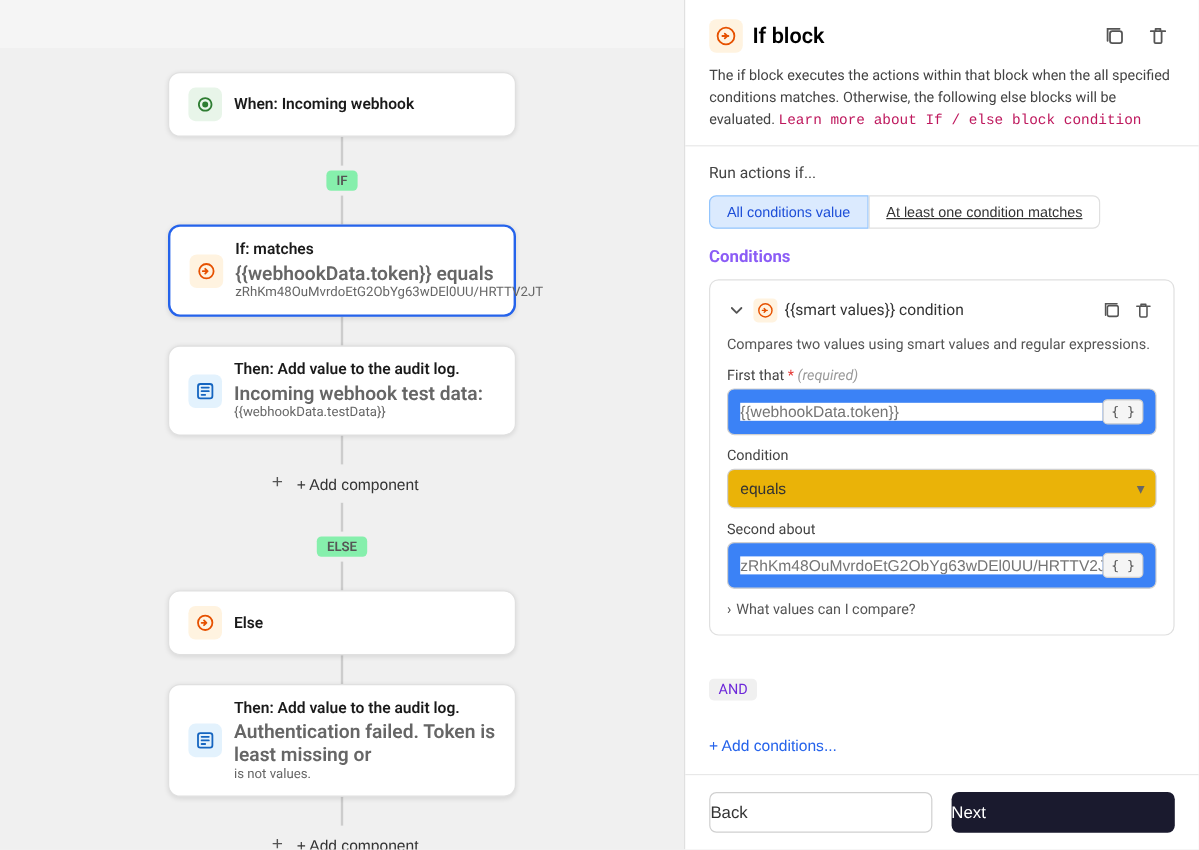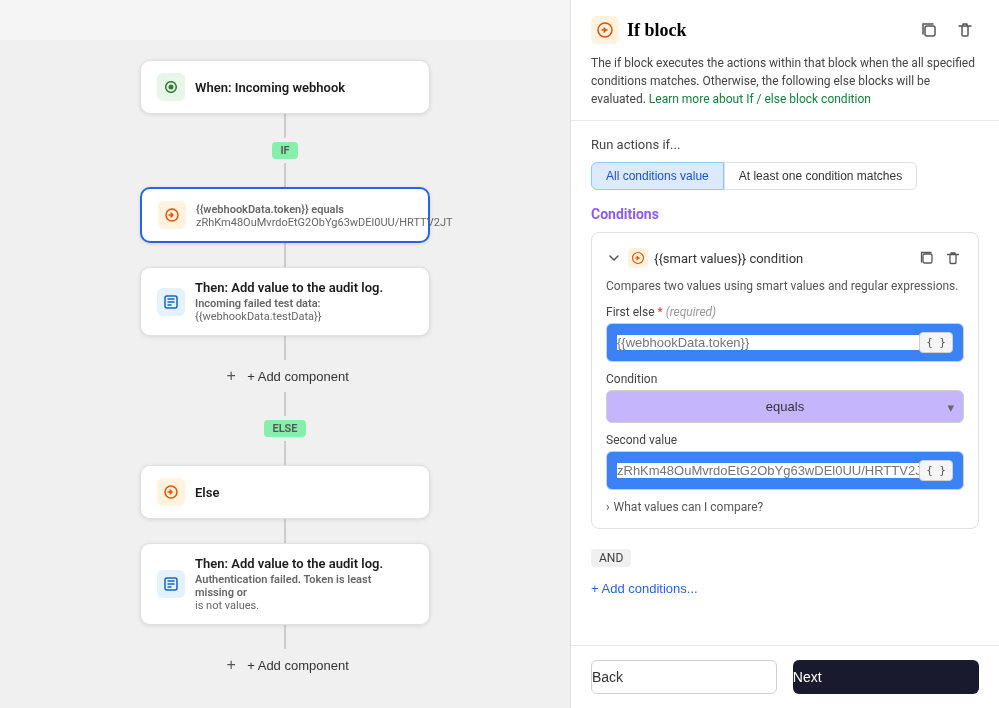--- a/index.html
+++ b/index.html
@@ -84,21 +84,21 @@
       flex: 1;
     }
 
     .flow-node-title {
       font-weight: 600;
       font-size: 13px;
       color: #1a1a1a;
     }
 
     .flow-node-subtitle {
-      font-size: 11px;
+      font-size: 16px;
       color: #666;
       margin-top: 2px;
       font-weight: 600;
     }
 
     .flow-node-sub2 {
       font-size: 11px;
       color: #666;
       font-weight: normal;
     }
@@ -163,21 +163,20 @@
     .right-header {
       padding: 16px 20px 12px;
       border-bottom: 1px solid #e8e8e8;
     }
 
     .right-title-row {
       display: flex;
       align-items: center;
       justify-content: space-between;
       margin-bottom: 10px;
-      font-family: Liberation Serif, serif;
     }
 
     .right-title {
       display: flex;
       align-items: center;
       gap: 8px;
       font-size: 18px;
       font-weight: 600;
     }
 
@@ -208,22 +207,23 @@
       align-items: center;
     }
 
     .right-description {
       font-size: 12px;
       color: #444;
       line-height: 1.5;
     }
 
     .right-description a {
-      color: #15803d;
+      color: #be185d;
       text-decoration: none;
+      font-family: Liberation Mono, monospace;
     }
 
     .right-body {
       flex: 1;
       overflow-y: auto;
       padding: 16px 20px;
     }
 
     .section-label {
       font-size: 13px;
@@ -245,20 +245,21 @@
       font-size: 12px;
       color: #333;
     }
 
     .tab-btn:first-child {
       border-radius: 6px 0 0 6px;
     }
 
     .tab-btn:last-child {
       border-radius: 0 6px 6px 0;
+      text-decoration: underline;
     }
 
     .tab-btn.active {
       background: #dbeafe;
       border-color: #93c5fd;
       color: #1d4ed8;
       font-weight: 500;
     }
 
     .conditions-label {
@@ -361,26 +362,25 @@
       margin-bottom: 10px;
     }
 
     .select-wrapper select {
       width: 100%;
       border: 1px solid #d0d0d0;
       border-radius: 6px;
       padding: 8px 10px;
       font-size: 13px;
       color: #333;
-      background: #c4b5fd;
+      background: #eab308;
       appearance: none;
       -webkit-appearance: none;
       cursor: pointer;
       outline: none;
-      text-align: center;
     }
 
     .select-chevron {
       position: absolute;
       right: 10px;
       top: 50%;
       transform: translateY(-50%);
       pointer-events: none;
       color: #666;
     }
@@ -414,26 +414,26 @@
       color: #555;
       cursor: pointer;
       display: flex;
       align-items: center;
       gap: 4px;
       margin-top: 4px;
     }
 
     .and-badge {
       font-size: 12px;
-      color: #404040;
+      color: #6d28d9;
       background: #f0f0f0;
       padding: 2px 8px;
       border-radius: 4px;
       display: inline-block;
-      margin: 8px 0;
+      margin: 24px 0;
     }
 
     .add-conditions-btn {
       display: flex;
       align-items: center;
       gap: 6px;
       color: #2563eb;
       background: none;
       border: none;
       cursor: pointer;
@@ -497,37 +497,38 @@
     <div class="connector-line"></div>
 
     <div class="flow-node selected">
       <div class="flow-node-icon icon-if">
         <svg width="16" height="16" viewBox="0 0 16 16" fill="none">
           <circle cx="8" cy="8" r="6" stroke="#e65100" stroke-width="1.5" fill="none"></circle>
           <path d="M5 8l4 0M7 6l2 2-2 2" stroke="#e65100" stroke-width="1.5" stroke-linecap="round" stroke-linejoin="round"></path>
         </svg>
       </div>
       <div class="flow-node-content">
+        <div class="flow-node-title">If: matches</div>
         <div class="flow-node-subtitle">{{webhookData.token}} equals</div>
         <div class="flow-node-sub2">zRhKm48OuMvrdoEtG2ObYg63wDEl0UU/HRTTV2JT</div>
       </div>
     </div>
 
     <div class="connector-line"></div>
 
     <div class="flow-node normal">
       <div class="flow-node-icon icon-action">
         <svg width="16" height="16" viewBox="0 0 16 16" fill="none">
           <rect x="2" y="2" width="12" height="12" rx="2" stroke="#1565c0" stroke-width="1.5" fill="none"></rect>
           <path d="M5 5h6M5 8h6M5 11h3" stroke="#1565c0" stroke-width="1.5" stroke-linecap="round"></path>
         </svg>
       </div>
       <div class="flow-node-content">
         <div class="flow-node-title">Then: Add value to the audit log.</div>
-        <div class="flow-node-subtitle">Incoming failed test data:</div>
+        <div class="flow-node-subtitle">Incoming webhook test data:</div>
         <div class="flow-node-sub2">{{webhookData.testData}}</div>
       </div>
     </div>
 
     <div class="connector-line"></div>
 
     <button class="add-component-btn">
       <div class="add-icon">+</div>
       <span>+ Add component</span>
     </button>
@@ -656,42 +657,42 @@
             <svg width="18" height="18" viewBox="0 0 18 18" fill="none">
               <path d="M3.5 5.5h11M7 5.5V4h4v1.5M6 5.5v8a1 1 0 001 1h4a1 1 0 001-1v-8H6z" stroke="#555" stroke-width="1.3" stroke-linecap="round" stroke-linejoin="round"></path>
             </svg>
           </button>
         </div>
       </div>
 
       <p class="condition-desc">Compares two values using smart values and regular expressions.</p>
 
       <div class="field-label">
-        <span>First else</span>
+        <span>First that</span>
         <span class="required"> *</span>
         <span class="hint"> (required)</span>
       </div>
       <div class="field-input">
         <input type="text" placeholder="{{webhookData.token}}" style="">
         <button class="field-braces-btn">{ }</button>
       </div>
 
       <div class="field-label">Condition</div>
       <div class="select-wrapper">
         <select>
           <option>equals</option>
           <option>not equals</option>
           <option>contains</option>
           <option>not contains</option>
           <option>matches regex</option>
         </select>
         <span class="select-chevron">▾</span>
       </div>
 
-      <div class="field-label">Second value</div>
+      <div class="field-label">Second about</div>
       <div class="field-input">
         <input type="text" placeholder="zRhKm48OuMvrdoEtG2ObYg63wDEl0UU/HRTTV2JT" style="">
         <button class="field-braces-btn">{ }</button>
       </div>
 
       <div class="values-help">
         <span>›</span>
         <span>What values can I compare?</span>
       </div>
 

